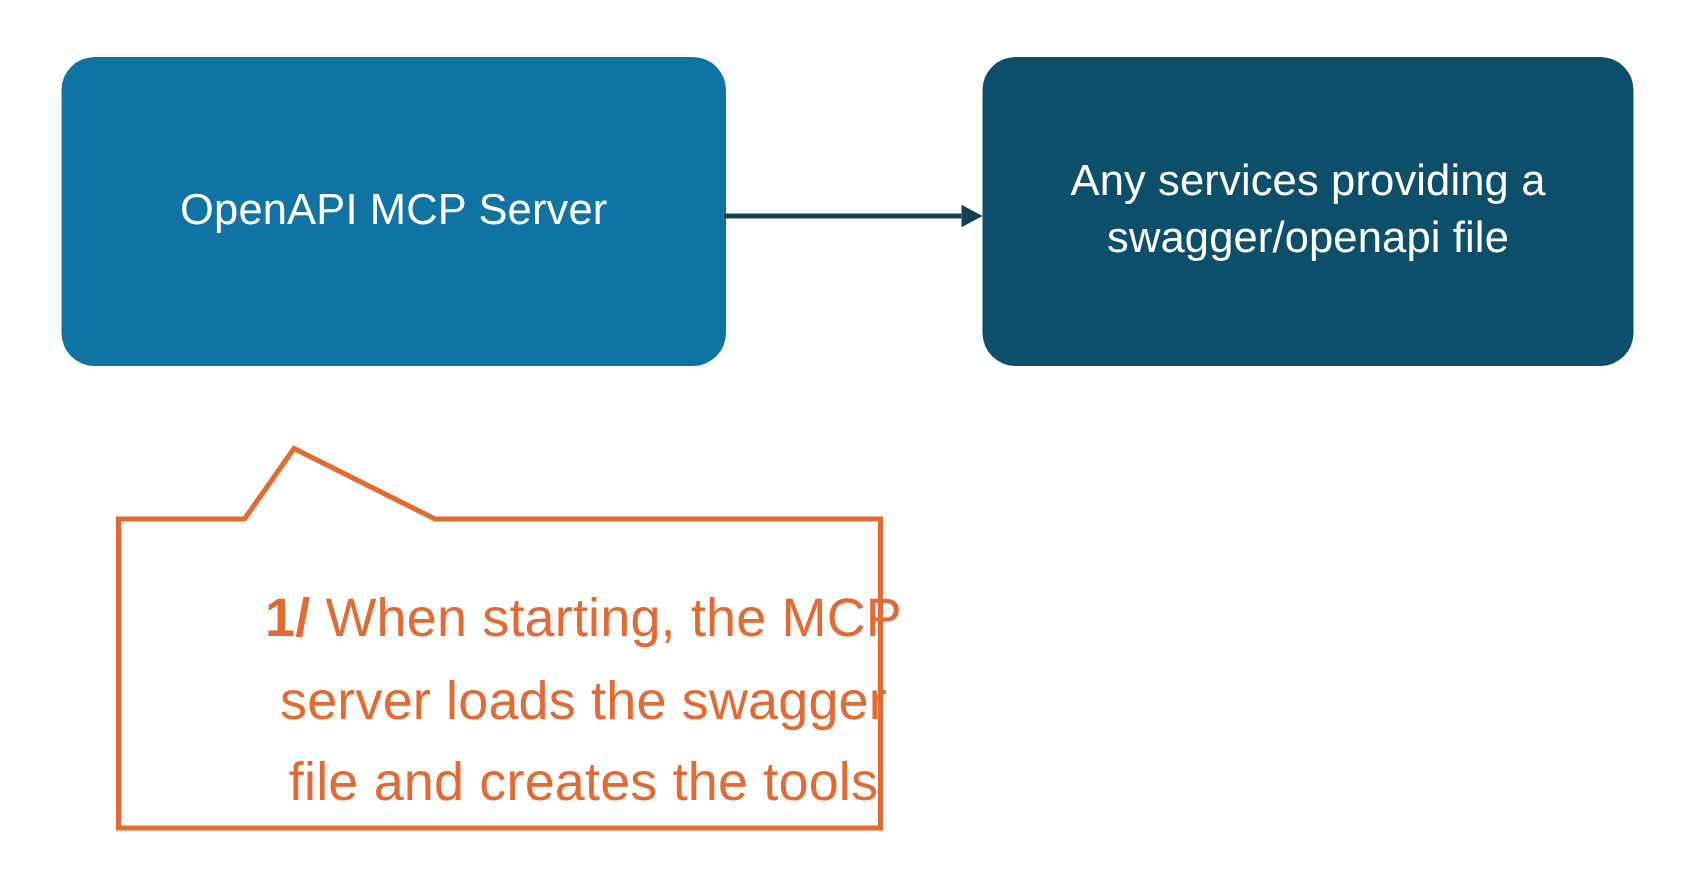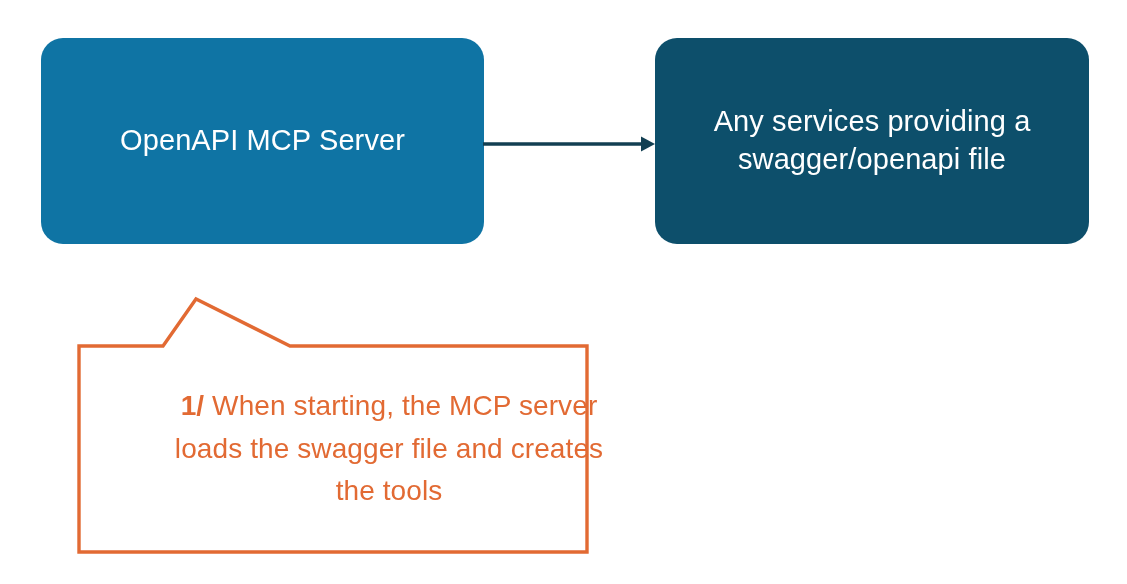--- a/index.html
+++ b/index.html
@@ -81,21 +81,21 @@
     overflow: visible;
   }
 
   #callout-text {
     position: absolute;
     left: 99px;
     top: 95px;
     width: 440px;
     text-align: center;
     color: #e26a33;
-    font-size: 28px;
+    font-size: 36px;
     line-height: 1.52;
     letter-spacing: 0.1px;
   }
 
   #callout-text .step-number {
     font-weight: bold;
   }
 </style>
 </head>
 <body>

